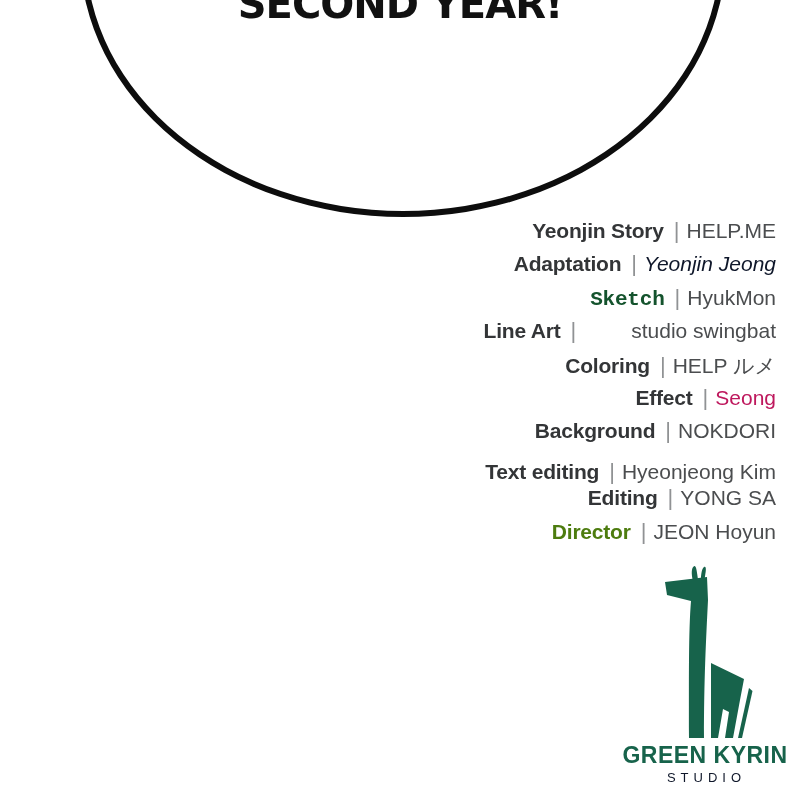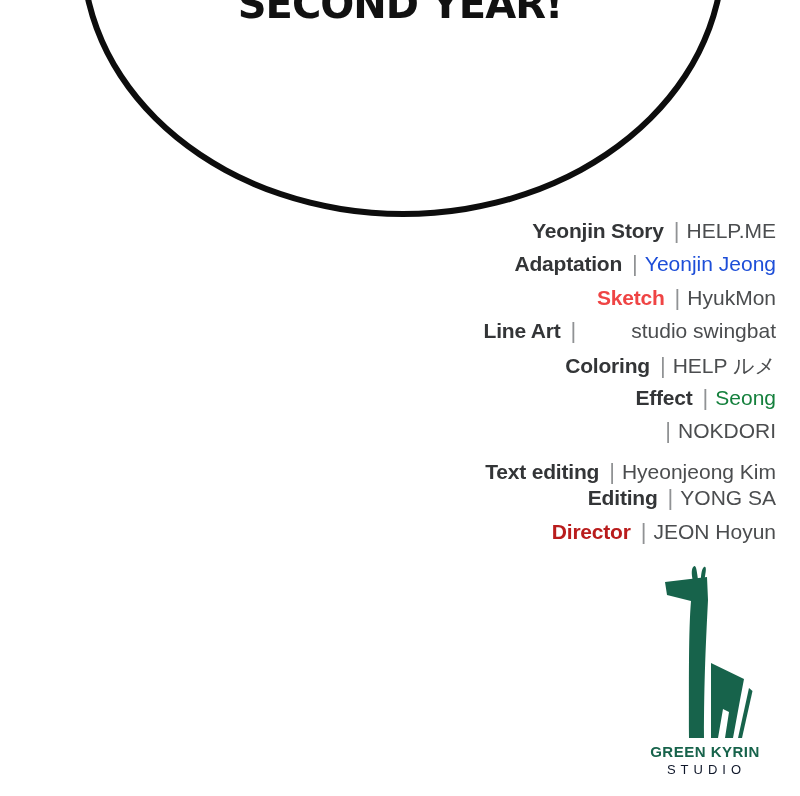--- a/index.html
+++ b/index.html
@@ -63,21 +63,21 @@
     left:615px; top:560px;
     width:180px;
     text-align:center;
   }
   .giraffe {
     display:block;
     margin:0 auto;
     width:120px; height:180px;
   }
   .studio-name {
-    font-size:15px;
+    font-size:23px;
     font-weight:bold;
     letter-spacing:0.5px;
     margin-top:4px;
     white-space:nowrap;
     line-height:1;
   }
   .studio-sub {
     font-size:13px;
     font-weight:normal;
     letter-spacing:5px;
@@ -94,58 +94,59 @@
 
 <div class="credits">
     <div class="credit-row">
       <span class="credit-role" style="color: rgb(51, 53, 55);">Yeonjin Story</span>
       <span class="credit-sep" style="color: rgb(144, 146, 148);">|</span>
       <span class="credit-name" style="color: rgb(75, 77, 79);">HELP.ME</span>
     </div>
     <div class="credit-row">
       <span class="credit-role" style="color: rgb(51, 53, 55);">Adaptation</span>
       <span class="credit-sep" style="color: rgb(144, 146, 148);">|</span>
-      <span class="credit-name" style="color: #1d4ed8;">Yeonjin Jeong</span>
+      <span class="credit-name" style="color: #0f172a; font-style: italic;">Yeonjin Jeong</span>
     </div>
     <div class="credit-row">
-      <span class="credit-role" style="color: #ef4444;">Sketch</span>
+      <span class="credit-role" style="color: #14532d; font-family: Liberation Mono, monospace;">Sketch</span>
       <span class="credit-sep" style="color: rgb(144, 146, 148);">|</span>
       <span class="credit-name" style="color: rgb(75, 77, 79);">HyukMon</span>
     </div>
     <div class="credit-row">
       <span class="credit-role" style="color: rgb(51, 53, 55);">Line Art</span>
       <span class="credit-sep" style="color: rgb(144, 146, 148);">|</span>
       <span class="credit-name" style="color: rgb(75, 77, 79); margin-left: 48px;">studio swingbat</span>
     </div>
     <div class="credit-row">
       <span class="credit-role" style="color: rgb(51, 53, 55); margin-left: 44px;">Coloring</span>
       <span class="credit-sep" style="color: rgb(144, 146, 148);">|</span>
       <span class="credit-name" style="color: rgb(75, 77, 79);">HELP ルメ</span>
     </div>
     <div class="credit-row">
       <span class="credit-role" style="color: rgb(51, 53, 55);">Effect</span>
       <span class="credit-sep" style="color: rgb(144, 146, 148);">|</span>
-      <span class="credit-name" style="color: #15803d;">Seong</span>
+      <span class="credit-name" style="color: #be185d;">Seong</span>
     </div>
     <div class="credit-row">
+      <span class="credit-role" style="color: rgb(51, 53, 55);">Background</span>
       <span class="credit-sep" style="color: rgb(144, 146, 148);">|</span>
       <span class="credit-name" style="color: rgb(75, 77, 79);">NOKDORI</span>
     </div>
     <div class="credit-row">
       <span class="credit-role" style="color: rgb(51, 53, 55); margin-top: 8px;">Text editing</span>
       <span class="credit-sep" style="color: rgb(144, 146, 148);">|</span>
       <span class="credit-name" style="color: rgb(75, 77, 79);">Hyeonjeong Kim</span>
     </div>
     <div class="credit-row">
       <span class="credit-role" style="color: rgb(51, 53, 55);">Editing</span>
       <span class="credit-sep" style="color: rgb(144, 146, 148);">|</span>
       <span class="credit-name" style="color: rgb(75, 77, 79);">YONG SA</span>
     </div>
     <div class="credit-row">
-      <span class="credit-role" style="color: #b91c1c; margin-left: 28px;">Director</span>
+      <span class="credit-role" style="color: #4d7c0f; margin-left: 28px;">Director</span>
       <span class="credit-sep" style="color: rgb(144, 146, 148);">|</span>
       <span class="credit-name" style="color: rgb(75, 77, 79);">JEON Hoyun</span>
     </div>
   </div>
 
 <div class="studio-block">
   <svg class="giraffe" viewBox="0 0 120 180" xmlns="http://www.w3.org/2000/svg">
 
     <path class="brand-fill" d="M48,21 C46,13 46.5,7.5 49,6.2 C51,5.4 51.5,10 52.2,14 L53.2,21 Z" fill="#17634B"></path>
 

